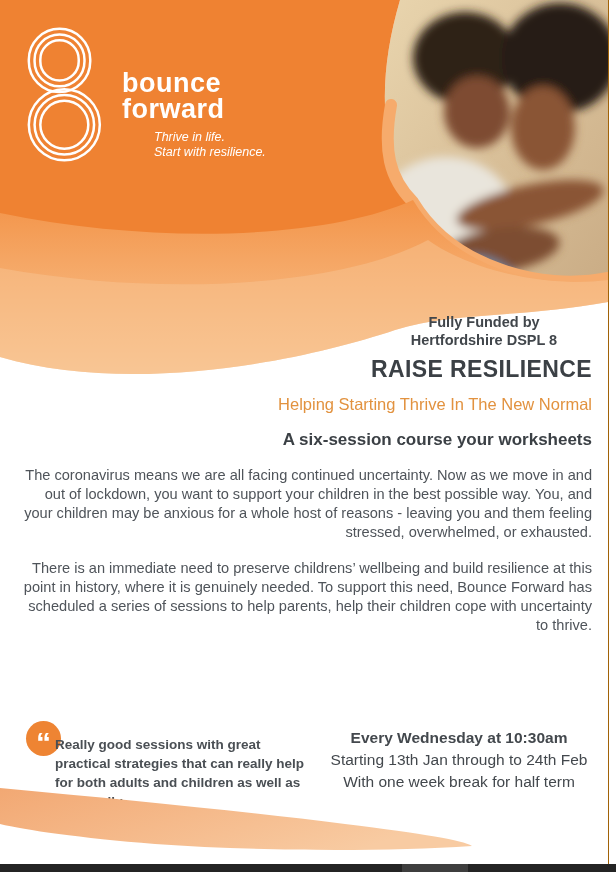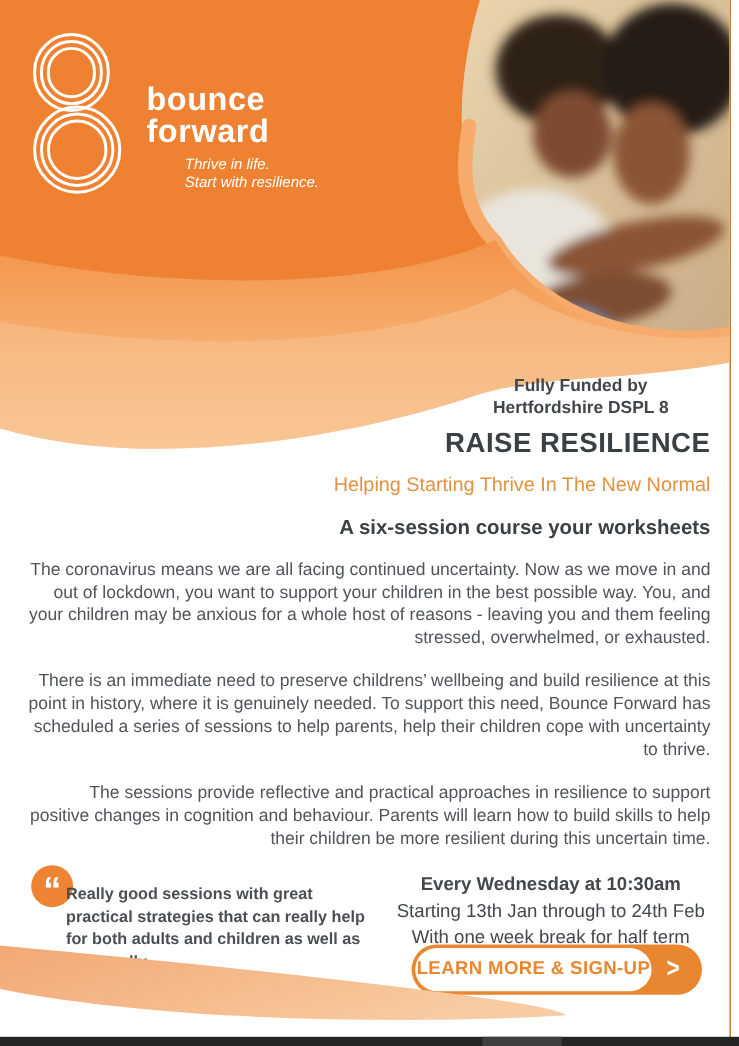--- a/index.html
+++ b/index.html
@@ -138,40 +138,33 @@
     <div>Fully Funded by</div>
     <div>Hertfordshire DSPL 8</div>
   </div>
 
   <div class="content">
     <h1>RAISE RESILIENCE</h1>
     <div class="subtitle">Helping Starting Thrive In The New Normal</div>
     <div class="course">A six-session course your worksheets</div>
     <p>The coronavirus means we are all facing continued uncertainty. Now as we move in and out of lockdown, you want to support your children in the best possible way. You, and your children may be anxious for a whole host of reasons - leaving you and them feeling stressed, overwhelmed, or exhausted.</p>
     <p>There is an immediate need to preserve childrens’ wellbeing and build resilience at this point in history, where it is genuinely needed. To support this need, Bounce Forward has scheduled a series of sessions to help parents, help their children cope with uncertainty to thrive.</p>
-    <p>The sessions provide reflective and practical approaches in resilience to support positive changes in cognition and behaviour. Parents will learn how to build skills to help their children be more resilient during this uncertain time.</p>
   </div>
 
   <div class="quote-circle">
     <span>“</span>
   </div>
   <div class="quote-text">Really good sessions with great practical strategies that can really help for both adults and children as well as personally.</div>
 
   <div class="schedule">
     <div class="bold">Every Wednesday at 10:30am</div>
     <div>Starting 13th Jan through to 24th Feb</div>
     <div>With one week break for half term</div>
   </div>
 
-  <div class="cta">
-    <div class="inner">
-      <span>LEARN MORE &amp; SIGN-UP</span>
-    </div>
-    <div class="arrow">&gt;</div>
-  </div>
 
   <svg class="footer-wave" width="608" height="80" viewBox="0 0 608 80">
     <defs>
       <linearGradient id="footGrad" x1="0" y1="0" x2="1" y2="0.4">
         <stop offset="0" stop-color="#F2A873"></stop>
         <stop offset="1" stop-color="#F8CBA2"></stop>
       </linearGradient>
     </defs>
     <path d="M0,8 C130,20 250,32 345,44 C425,54 462,60 472,66
              C380,72 255,71 155,64 C80,58 25,50 0,44 Z" fill="url(#footGrad)"></path>

